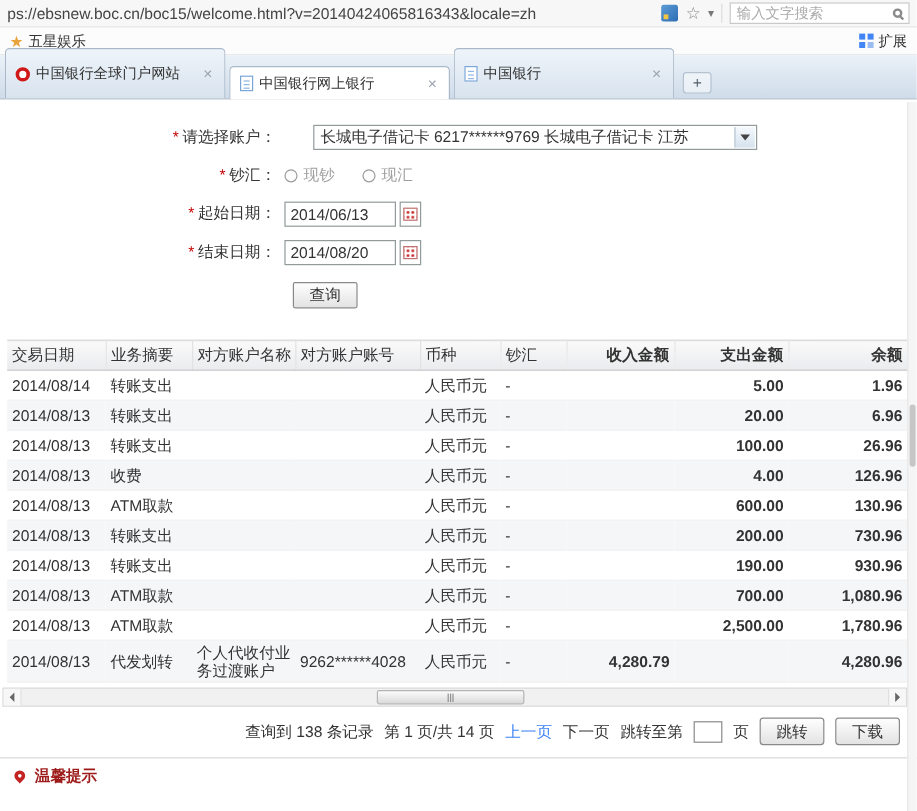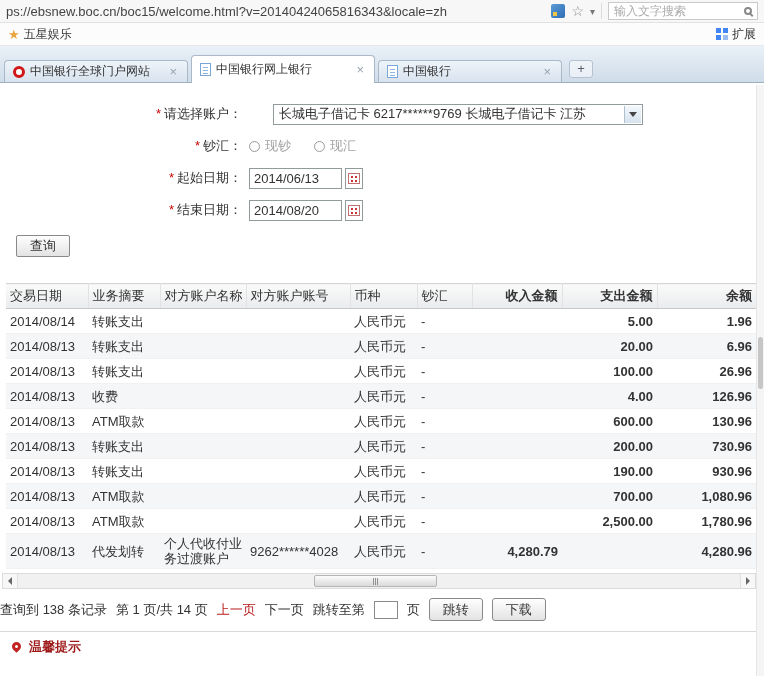--- a/index.html
+++ b/index.html
@@ -33,37 +33,37 @@
   .bm-star { color:#e8a33d; font-size:13px; line-height:1; }
   .icon-grid { width:12px; height:12px; flex:none;
     background:
       linear-gradient(#4285f4,#4285f4) 0 0/5px 5px no-repeat,
       linear-gradient(#4285f4,#4285f4) 7px 0/5px 5px no-repeat,
       linear-gradient(#4285f4,#4285f4) 0 7px/5px 5px no-repeat,
       linear-gradient(#9bbcf0,#9bbcf0) 7px 7px/5px 5px no-repeat; }
 
   .tab-strip { height:37px; background:linear-gradient(#eaf1f8,#cfdce9);
     border-bottom:1px solid #9fb0c0; display:flex; align-items:flex-end; padding:0 4px; }
-  .tab { width:184px; height:22px; display:flex; align-items:center; gap:5px;
+  .tab { width:184px; height:42px; display:flex; align-items:center; gap:5px;
     padding:0 8px; margin-right:3px; font-size:12px; color:#333;
     border:1px solid #aab9c9; border-bottom:none; border-radius:4px 4px 0 0;
     background:linear-gradient(#eef4fa,#d8e3ee); cursor:pointer; }
   .tab.active { background:#fff; height:28px; margin-bottom:-1px; padding-bottom:1px; z-index:2; position:relative;margin-top:25px; }
   .tab-label { flex:1; white-space:nowrap; overflow:hidden; }
   .tab-close { color:#98a3ae; font-size:13px; padding:0 2px; }
   .icon-boc { width:12px; height:12px; border-radius:50%; border:3px solid #d01818; background:#fff; flex:none; }
   .icon-doc { width:11px; height:13px; background:#fff; border:1px solid #7aa6d8; position:relative; flex:none; }
   .icon-doc::before { content:''; position:absolute; left:2px; right:2px; top:3px; height:1px;
     background:#8fb6e4; box-shadow:0 3px 0 #8fb6e4, 0 6px 0 #8fb6e4; }
   .newtab { width:24px; height:18px; margin:0 0 4px 4px; border:1px solid #b3c1d0; border-radius:3px;
     background:rgba(255,255,255,.5); color:#55606b; font-size:13px; line-height:16px; text-align:center; cursor:pointer; }
 
   
   .content { background:#fff; }
-  .form-area { padding:20px 16px 16px; }
+  .form-area { padding:20px 4px 16px; }
   .form-row { display:flex; align-items:center; margin-bottom:10px; height:22px; }
   .form-label { width:233px; text-align:right; padding-right:7px; white-space:nowrap; }
   .req { color:#c40000; margin-right:3px; }
   .select-box { height:21px; border:1px solid #919b9c; background:#fff; position:relative;
     display:flex; align-items:center; padding:0 20px 0 5px; cursor:pointer;margin-left:24px; }
   .select-box.w-account { width:370px; }
   .select-box.w-currency { width:150px; }
   .select-value { white-space:nowrap; overflow:hidden; }
   .select-arrow { position:absolute; right:1px; top:1px; bottom:1px; width:17px;
     background:linear-gradient(#f3f8fc,#d6e2ee); border-left:1px solid #aebfce;
@@ -76,21 +76,21 @@
   .date-input { width:93px; height:21px; border:1px solid #919b9c; background:#fff;
     display:flex; align-items:center; padding:0 4px; }
   .cal-btn { width:18px; height:21px; border:1px solid #919b9c; background:#fff; margin-left:3px;
     display:flex; align-items:center; justify-content:center; cursor:pointer; }
   .cal-glyph { width:12px; height:11px; border:1px solid #c07070;
     background-image:radial-gradient(circle,#c33 1px,rgba(0,0,0,0) 1.3px);
     background-size:4px 4px; background-position:1px 1px; }
   .btn { display:inline-flex; align-items:center; justify-content:center; height:22px; padding:0 13px;
     border:1px solid #898989; border-radius:2px; background:linear-gradient(#fefefe,#e3e3e3);
     font-size:13px; color:#333; cursor:pointer; }
-  .query-row { margin-top:14px; }
+  .query-row { margin-left:240px; margin-top:14px; }
 
   
   table.txn { width:750px; margin:10px 6px 0 6px; border-collapse:collapse; table-layout:fixed; }
   table.txn th { height:25px; font-weight:normal; text-align:left; padding:0 4px;
     background:linear-gradient(#fafafa,#e9ebee); border-top:1px solid #d5d5d5;
     border-bottom:1px solid #c8c8c8; border-right:1px solid #e2e2e2; white-space:nowrap; overflow:hidden;margin-top:12px; }
   table.txn th:last-child { border-right:none; }
   table.txn td { height:25px; padding:2px 4px; border-bottom:1px solid #f1f1f1;
     vertical-align:middle; line-height:15px; overflow:hidden; }
   table.txn tbody tr:nth-child(even) { background:#f4f6f8; }
@@ -109,26 +109,26 @@
     background:linear-gradient(#fcfcfc,#dadada); border:1px solid #b5b5b5; border-radius:2px;
     display:flex; align-items:center; justify-content:center; cursor:pointer; }
   .hs-grip { width:1px; height:7px; background:#909090; box-shadow:-2px 0 0 #909090, 2px 0 0 #909090; }
 
   .vscroll { position:absolute; top:85px; right:0; bottom:0; width:8px;
     background:#f5f5f5; border-left:1px solid #e6e6e6; }
   .vs-thumb { position:absolute; top:252px; left:1px; width:5px; height:52px;
     background:#c6c6c6; border-radius:3px; cursor:pointer; }
 
   
-  .pagination { display:flex; align-items:center; gap:9px;
+  .pagination { display:flex; align-items:center; justify-content:flex-end; gap:9px;
     padding:9px 14px 6px 0; font-size:13px; }
   .pg-text { color:#333; white-space:nowrap; }
   .pg-count { color:#333; }
   .pg-link { color:#333; cursor:pointer; white-space:nowrap; }
-  .pg-link.disabled { color:#b91c1c; cursor:default; }
+  .pg-link.disabled { color:#3b82f6; cursor:default; }
   .jump-input { width:24px; height:18px; border:1px solid #8a8a8a; font-size:12px; padding:0 2px; }
   .pg-btn { height:23px; border-radius:3px; }
 
   .footer { border-top:1px solid #d9d9d9; margin-top:4px; padding:6px 10px;
     display:flex; align-items:center; }
   .pin { width:9px; height:9px; background:#c22323; border-radius:50% 50% 50% 0;
     transform:rotate(-45deg); position:relative; margin:0 8px 2px 2px; flex:none; }
   .pin::after { content:''; position:absolute; width:3px; height:3px; background:#fff; border-radius:50%; top:3px; left:3px; }
   .tip-label { color:#9e1b1b; font-weight:bold; }
 </style>

